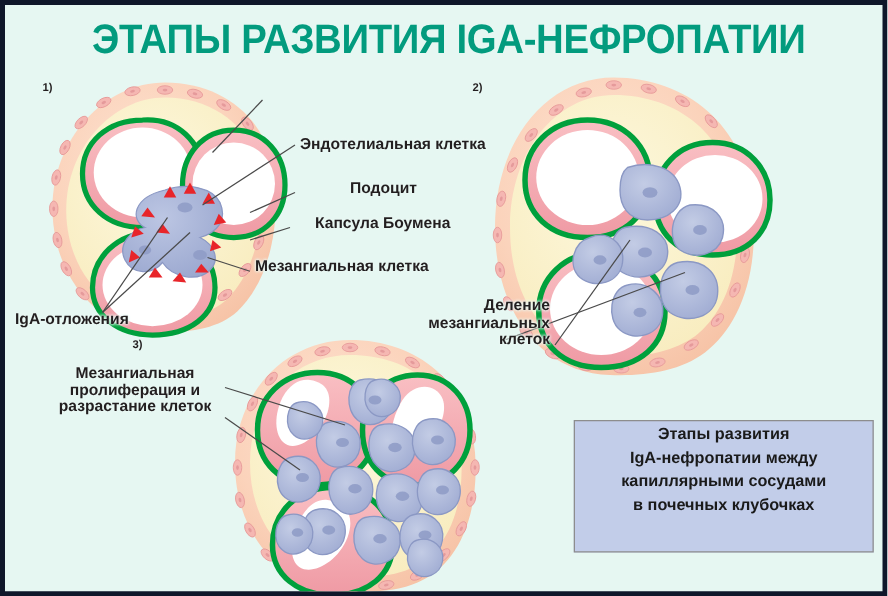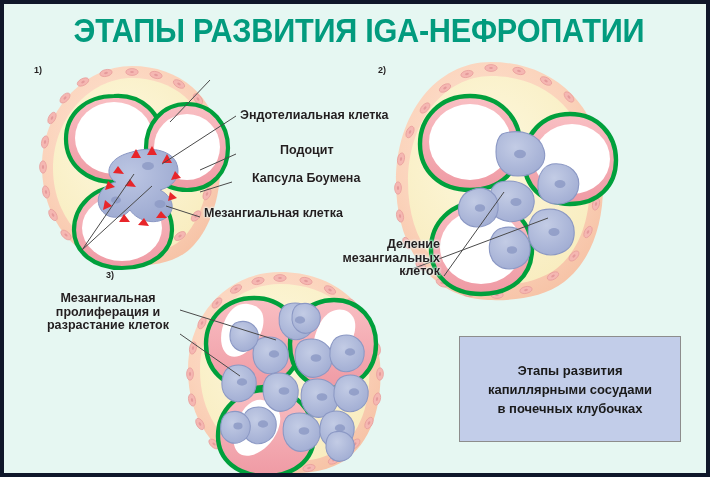--- a/index.html
+++ b/index.html
@@ -43,26 +43,26 @@
 
   .marker{
     position:absolute;
     font-size:9px;font-weight:bold;color:#231f20;
     font-family:"Liberation Sans", sans-serif;
   }
 
   
   #caption{
     position:absolute;
-    left:455px;top:332px;width:222px;height:106px;
+    left:455px;top:332px;width:240px;height:106px;
     background:#c2cde9;
     border:1px solid #8d8d8d;
     box-sizing:border-box;
     display:flex;flex-direction:column;
-    align-items:center;justify-content:center;
+    align-items:center;
     color:#1a1a1a;
     font-weight:bold;font-size:13px;line-height:19px;
     text-align:center;
     font-family:"Liberation Sans", sans-serif;
   }
 
   svg.art{position:absolute;left:0;top:0;width:710px;height:477px;pointer-events:none;}
 </style>
 </head>
 <body>
@@ -372,28 +372,30 @@
 
 
   <div class="lbl l" style="left:236px;top:105px;width:210px;">Эндотелиальная клетка</div>
 
   <div class="lbl l" style="left:248px;top:140px;width:120px;margin-left:28px;">Подоцит</div>
 
   <div class="lbl l" style="left:200px;top:203px;width:200px;">Мезангиальная клетка</div>
 
   <div class="lbl l" style="left:248px;top:168px;width:170px;">Капсула Боумена</div>
 
+  <div class="lbl l" style="left:8px;top:245px;width:150px;">IgA-отложения</div>
 
   <div class="lbl c" style="left:296px;top:234px;width:140px;text-align:right;">Деление
 мезангиальных
 клеток</div>
 
   <div class="lbl c" style="left:14px;top:288px;width:180px;">Мезангиальная
 пролиферация и
 разрастание клеток</div>
 
   <div id="caption">
     <span>Этапы развития</span>
+    <span>IgA-нефропатии между</span>
     <span>капиллярными сосудами</span>
     <span>в почечных клубочках</span>
   </div>
 
 </div>
 
 </body></html>

